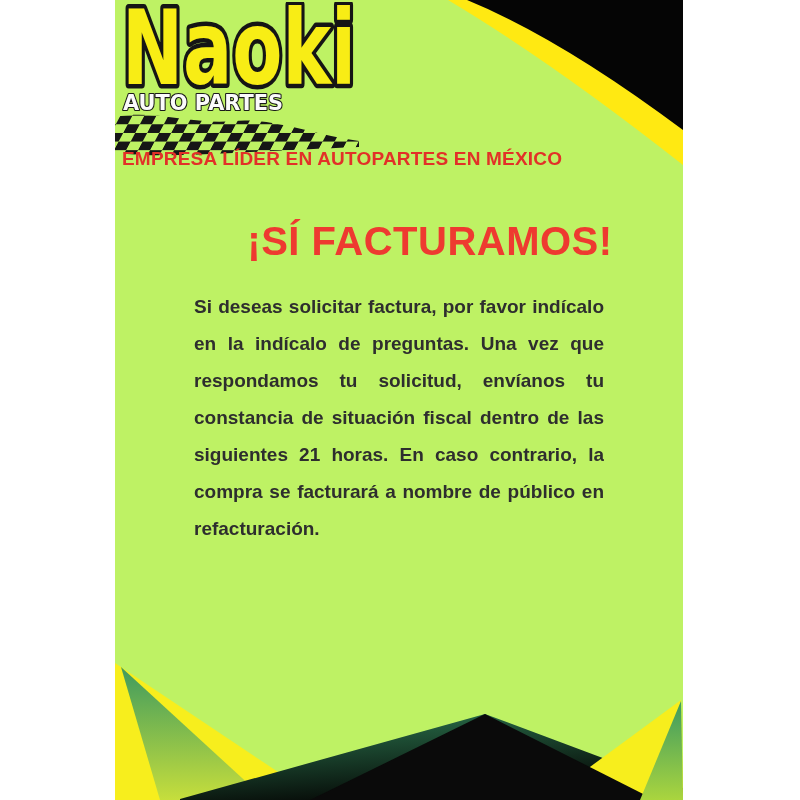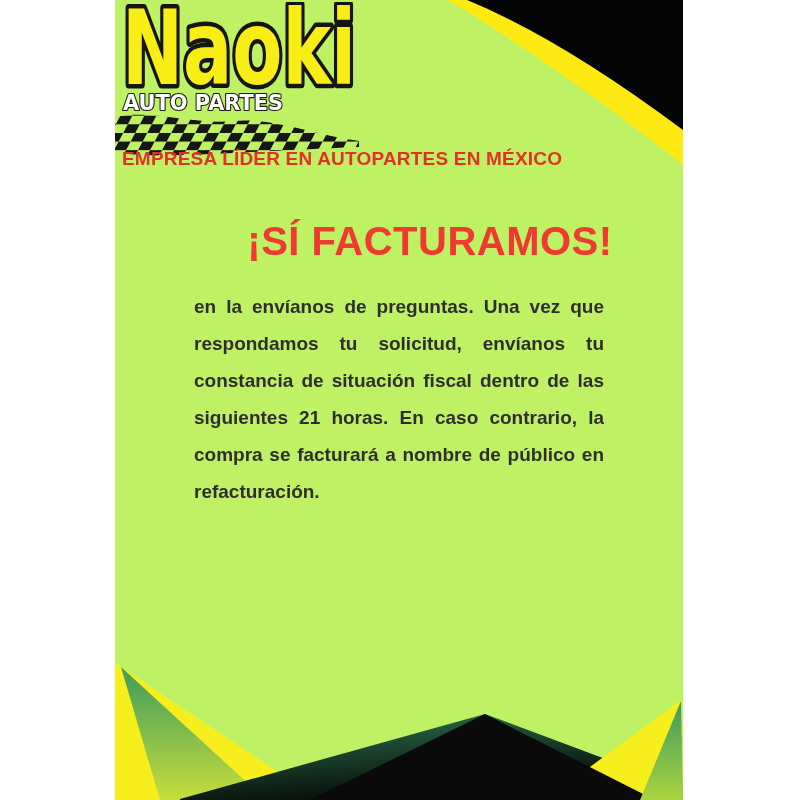--- a/index.html
+++ b/index.html
@@ -63,21 +63,22 @@
         </pattern>
       </defs>
       <path d="M 2,10 C 40,2 80,18 120,14 C 160,10 200,28 246,34 L 246,40 C 200,42 160,44 120,46 C 80,48 40,50 2,46 Z" fill="url(#chk)"></path>
     </svg>
     <div class="tagline">EMPRESA LÍDER  EN AUTOPARTES EN MÉXICO</div>
   </div>
 
   <h1 class="headline">¡SÍ FACTURAMOS!</h1>
 
   <div class="body-text">
-    <div class="jline">en la envíanos de preguntas. Una vez que</div>
+    <div class="jline">Si deseas solicitar factura, por favor indícalo</div>
+    <div class="jline">en la indícalo de preguntas. Una vez que</div>
     <div class="jline">respondamos tu solicitud, envíanos tu</div>
     <div class="jline">constancia de situación fiscal dentro de las</div>
     <div class="jline">siguientes 21 horas. En caso contrario, la</div>
     <div class="jline">compra se facturará a nombre de público en</div>
     <div class="jline last">refacturación.</div>
   </div>
 
   <svg class="bottom-svg" width="568" height="145" viewBox="0 0 568 145" aria-hidden="true">
     <defs>
       <linearGradient id="gLeft" x1="0" y1="0" x2="0" y2="1">

